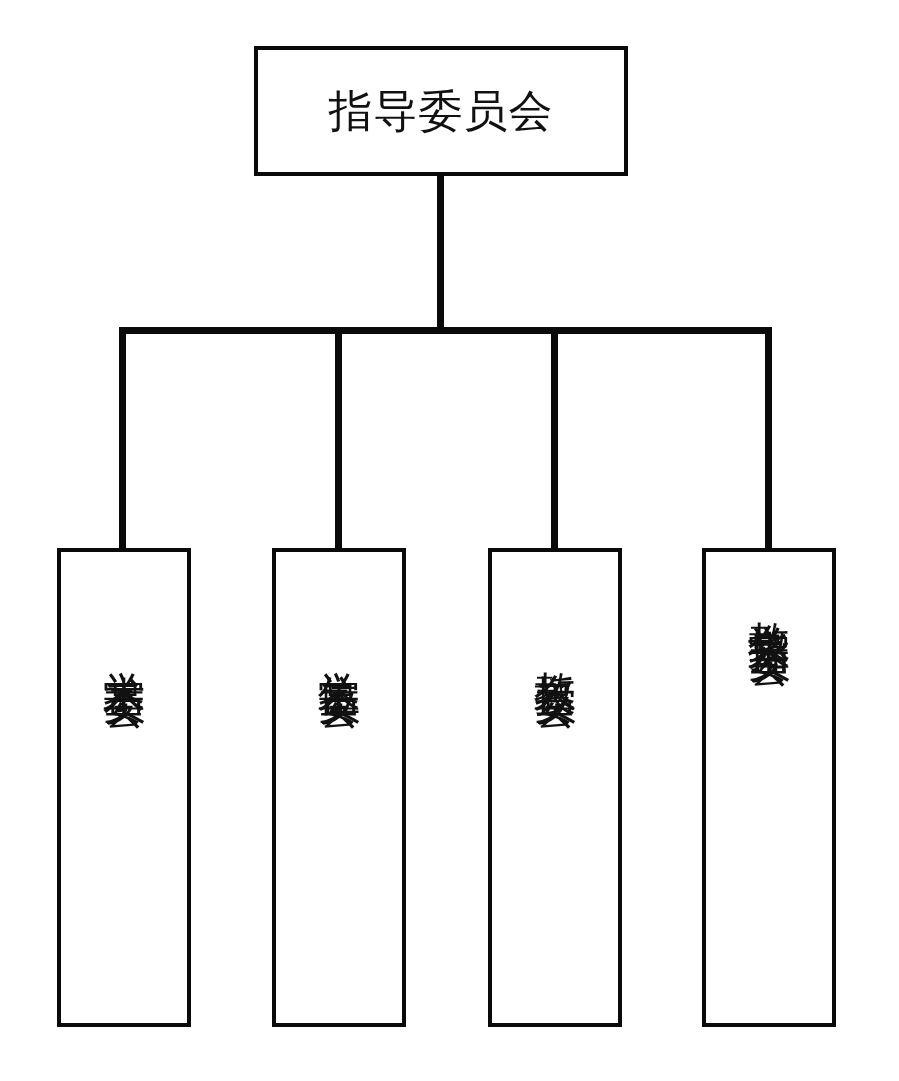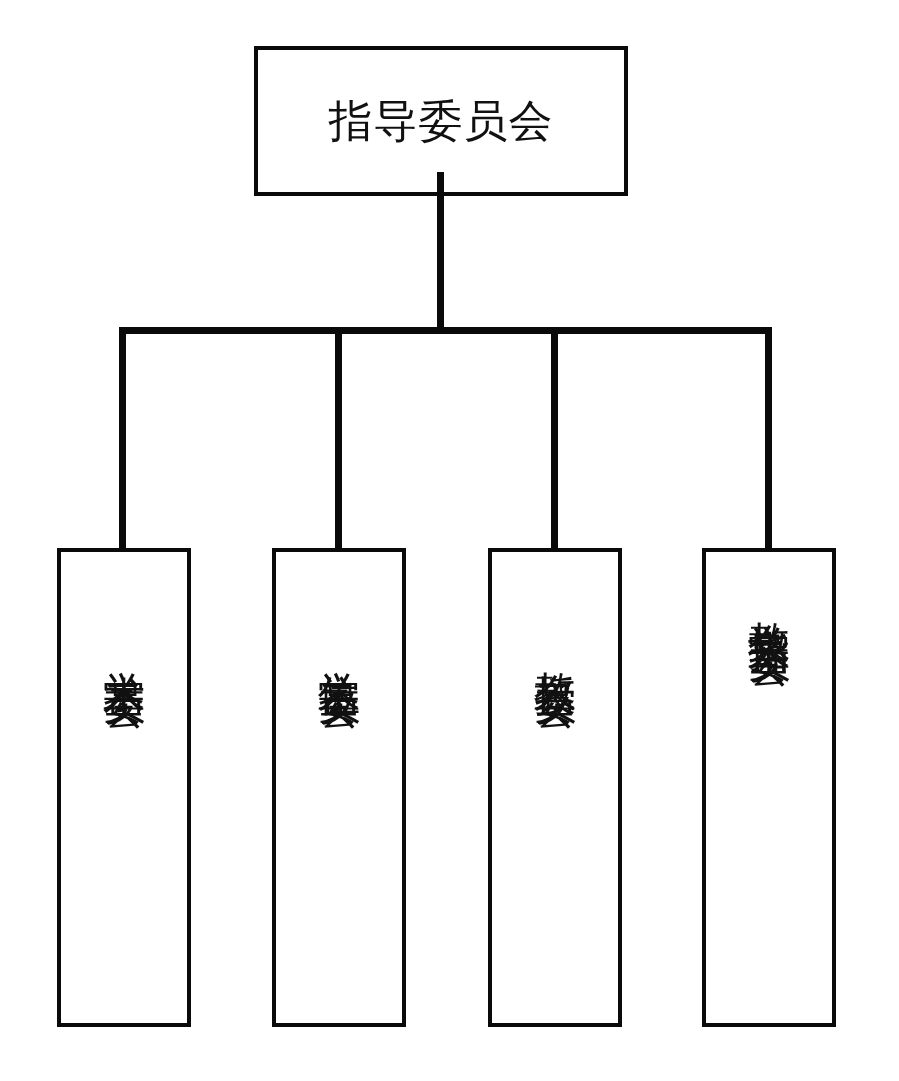--- a/index.html
+++ b/index.html
@@ -24,21 +24,21 @@
     border: 4px solid #0a0a0a;
     background: #ffffff;
     display: flex;
     align-items: center;
     justify-content: center;
   }
   .root-box {
     left: 254px;
     top: 46px;
     width: 374px;
-    height: 150px;
+    height: 130px;
   }
   .leaf-box {
     top: 548px;
     width: 134px;
     height: 479px;
   }
   .leaf-1 { left: 57px; }
   .leaf-2 { left: 272px; }
   .leaf-3 { left: 488px; }
   .leaf-4 { left: 702px; }

